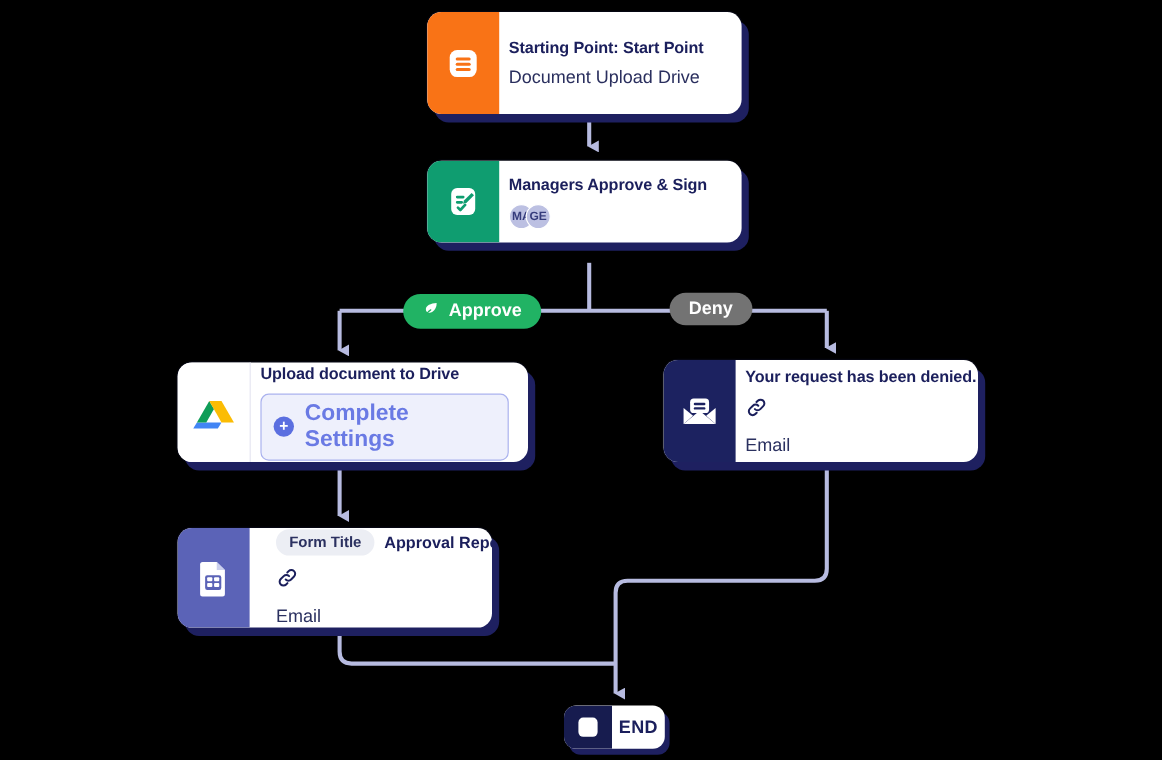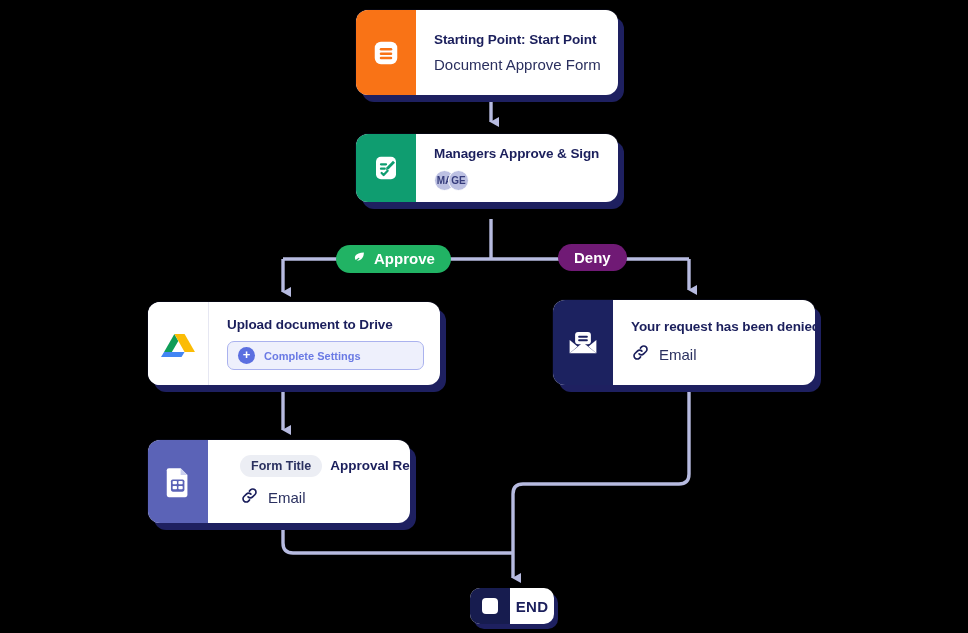--- a/index.html
+++ b/index.html
@@ -39,21 +39,21 @@
   }
   .node .icon-pane {
     width: 60px;
     flex: 0 0 60px;
     display: flex;
     align-items: center;
     justify-content: center;
   }
   .node .body {
     flex: 1 1 auto;
-    padding: 11px 16px 11px 18px;
+    padding: 11px 16px 11px 8px;
     display: flex;
     flex-direction: column;
     justify-content: center;
     gap: 9px;
     min-width: 0;
   }
   .title {
     color: #1b1f5c;
     font-weight: bold;
     font-size: 13.5px;
@@ -122,21 +122,21 @@
     color: #ffffff;
     font-size: 13px;
     line-height: 15px;
     text-align: center;
     font-weight: bold;
     flex: 0 0 17px;
   }
   .cs-label {
     color: #6a7ae4;
     font-weight: bold;
-    font-size: 11px;
+    font-size: 19px;
   }
 
   
   .chip-row { display: flex; align-items: center; gap: 8px; }
   .chip {
     background: #eceef4;
     color: #2b3160;
     font-size: 12.5px;
     font-weight: bold;
     border-radius: 11px;
@@ -144,39 +144,39 @@
     white-space: nowrap;
   }
   .chip-value {
     color: #1b1f5c;
     font-weight: bold;
     font-size: 13.5px;
     white-space: nowrap;
   }
 
   
-  .link-row { display: flex; align-items: center; gap: 9px; }
+  .link-row { display: flex; align-items: flex-start; gap: 9px; flex-direction: column; }
   .link-row .lbl { color: #2b3160; font-size: 15px; }
 
   
   .pill {
     position: absolute;
     display: flex;
     align-items: flex-start;
     gap: 7px;
     border-radius: 16px;
     padding: 5px 16px;
     color: #ffffff;
     font-size: 15px;
     font-weight: bold;
     box-sizing: border-box;
     white-space: nowrap;
   }
   #pill-approve { left: 336px; top: 245px; background: #21b364; }
-  #pill-deny    { left: 558px; top: 244px; background: #701a75; }
+  #pill-deny    { left: 558px; top: 244px; background: #737373; }
 
   
   #node-end {
     position: absolute;
     left: 470px;
     top: 588px;
     width: 84px;
     height: 36px;
     display: flex;
     align-items: center;
@@ -245,21 +245,21 @@
     <div class="icon-pane pane-orange">
       <svg width="30" height="30" viewBox="0 0 24 24" aria-hidden="true">
         <rect x="3" y="3" width="18" height="18" rx="5" fill="#ffffff"></rect>
         <rect x="7" y="8" width="10" height="2" rx="1" fill="#f97316"></rect>
         <rect x="7" y="11.5" width="10" height="2" rx="1" fill="#f97316"></rect>
         <rect x="7" y="15" width="10" height="2" rx="1" fill="#f97316"></rect>
       </svg>
     </div>
     <div class="body">
       <div class="title">Starting Point: Start Point</div>
-      <div class="subtitle">Document Approve Form</div>
+      <div class="subtitle">Document Upload Drive</div>
     </div>
   </div>
 
   <div class="node" id="node-approve">
     <div class="icon-pane pane-green">
       <svg width="30" height="30" viewBox="0 0 24 24" aria-hidden="true">
         <rect x="4" y="3" width="16" height="18" rx="4" fill="#ffffff"></rect>
         <path d="M8 9 h4 M8 12.5 h3" stroke="#0f9d70" stroke-width="1.8" stroke-linecap="round" fill="none"></path>
         <path d="M8.5 16 l1.6 1.6 l3.2 -3.4" stroke="#0f9d70" stroke-width="1.8" stroke-linecap="round" stroke-linejoin="round" fill="none"></path>
         <path d="M17.6 6.2 l1.6 1.6 l-5.1 5.1 l-2.2 .6 l.6 -2.2 Z" fill="#0f9d70"></path>

